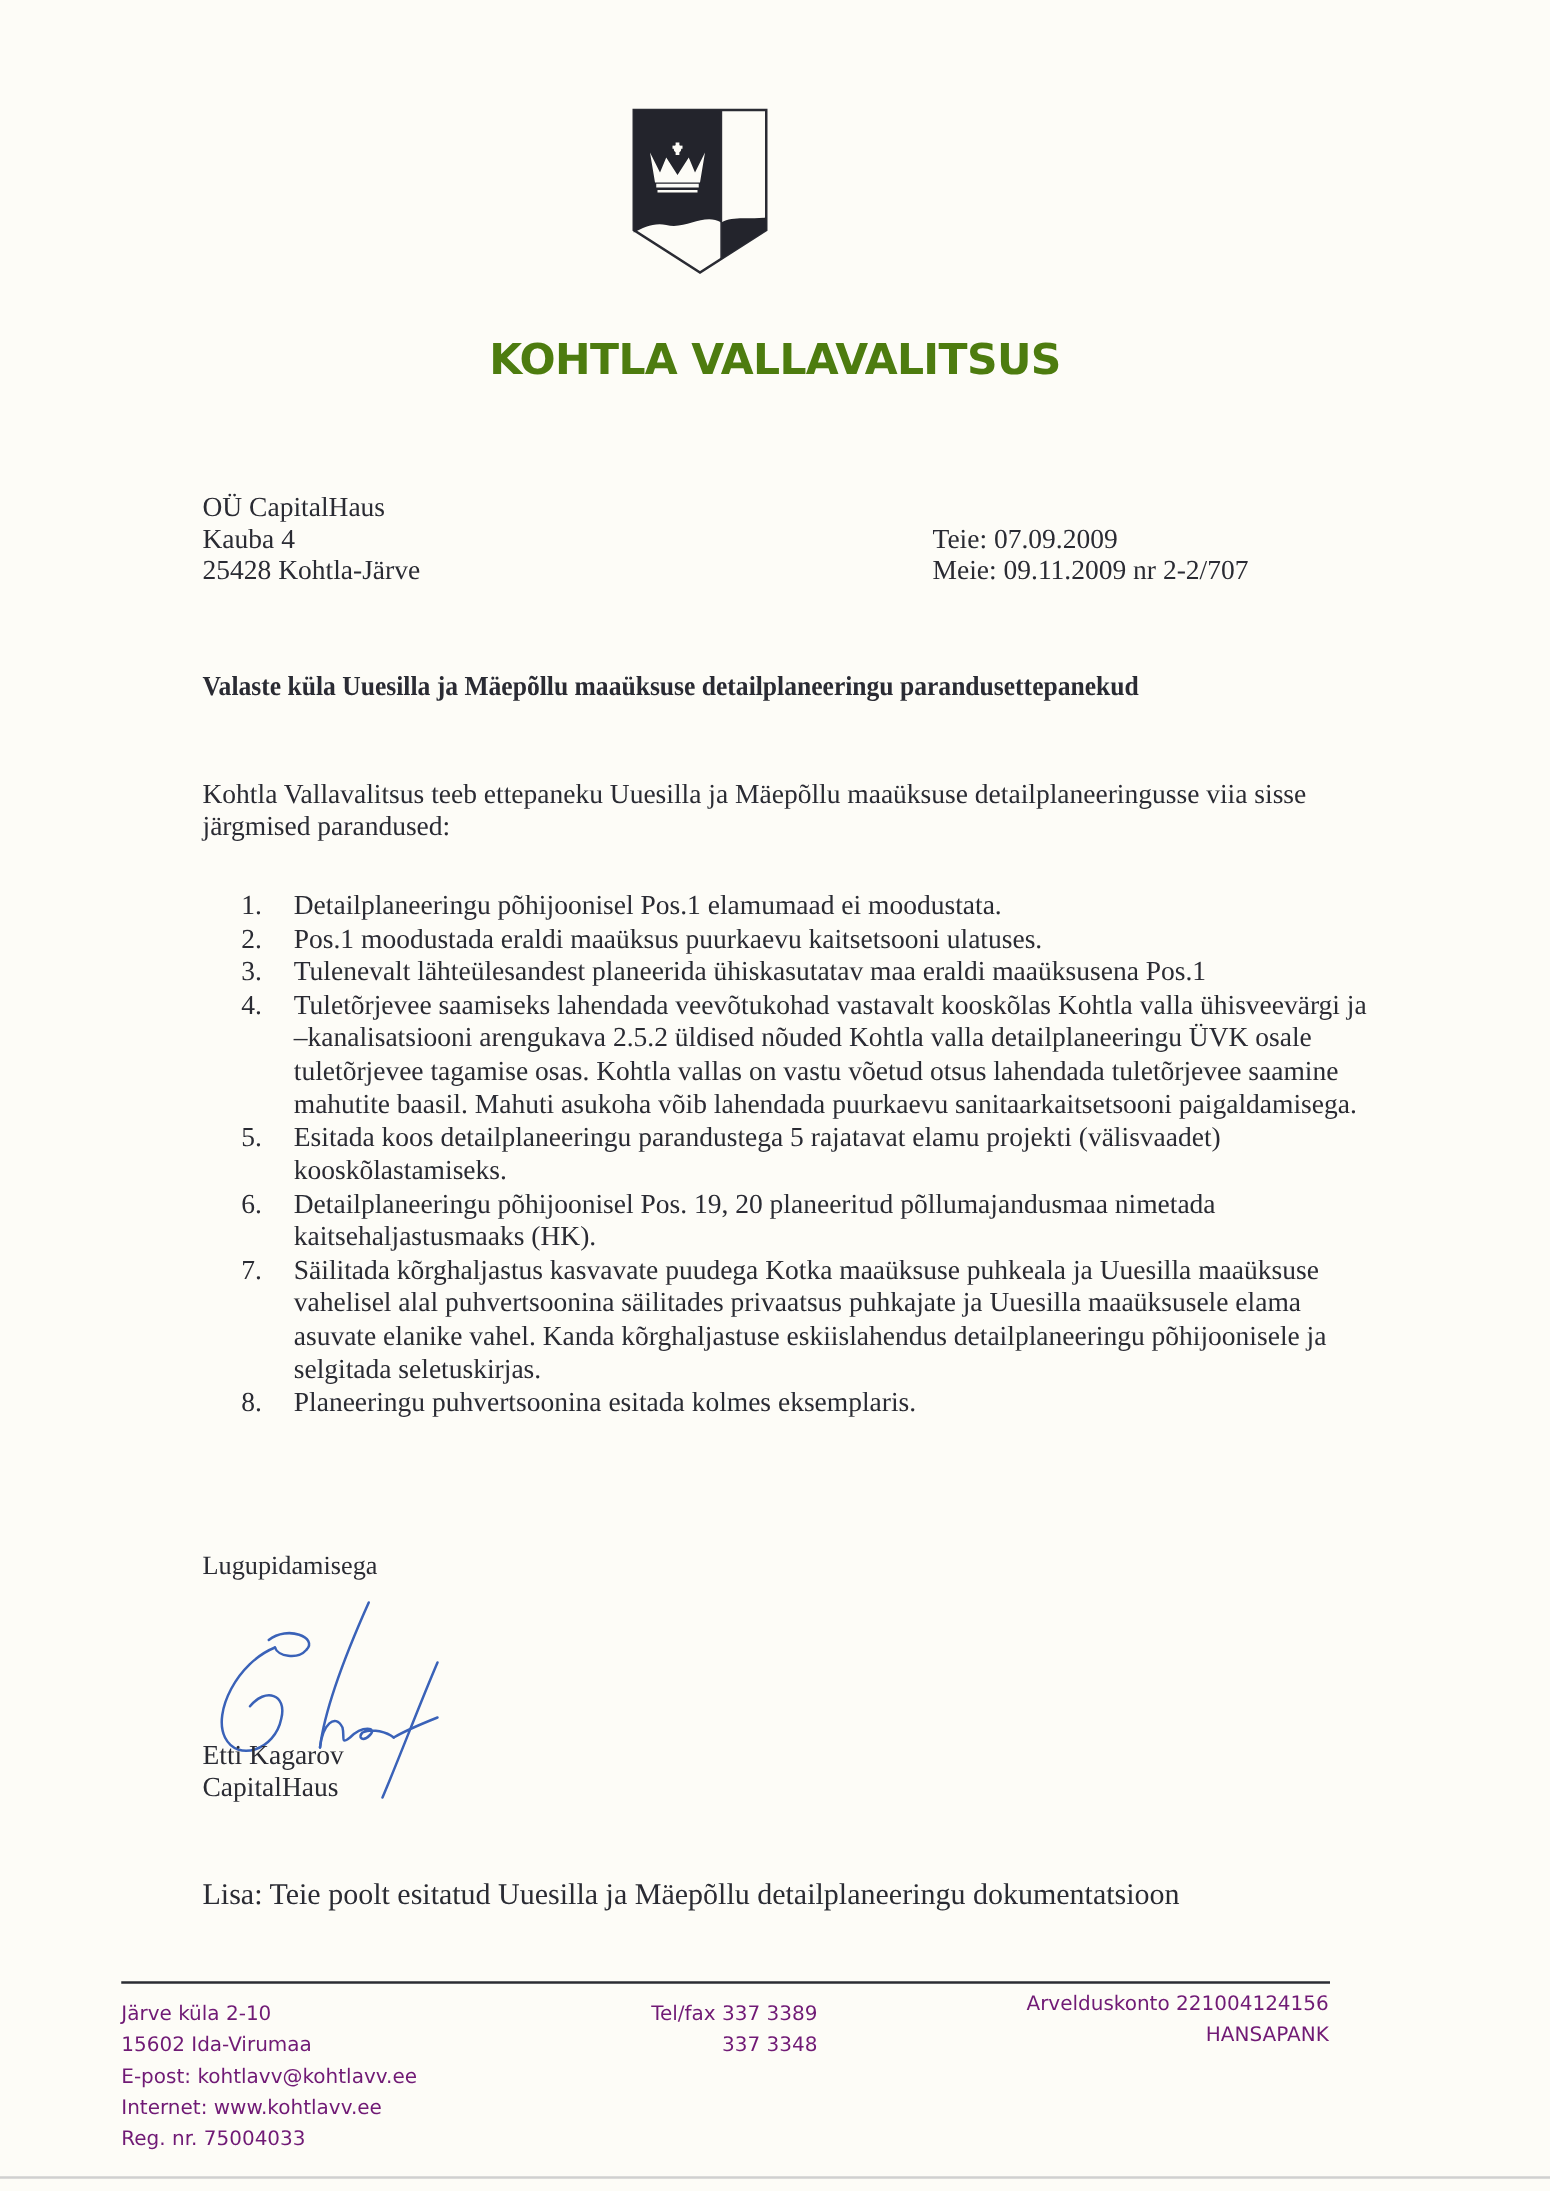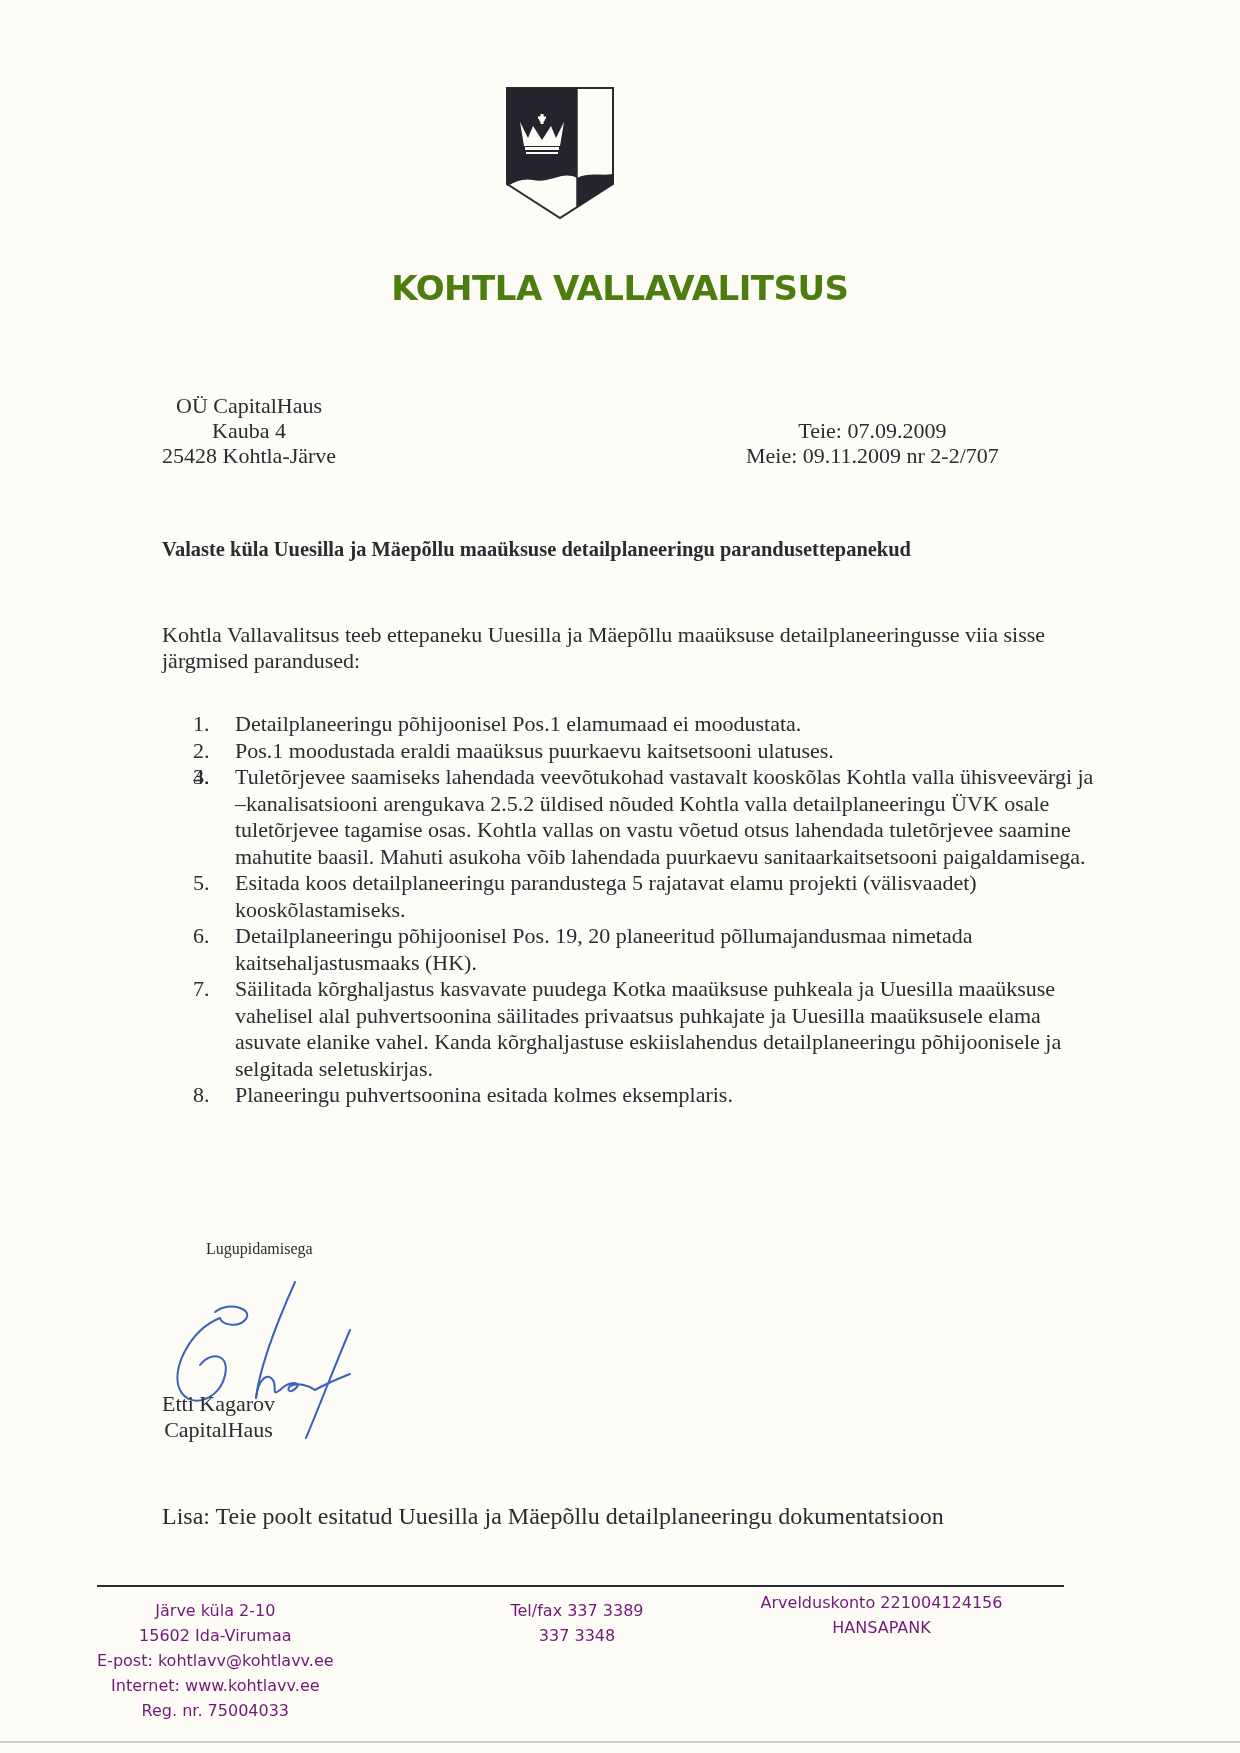--- a/index.html
+++ b/index.html
@@ -26,30 +26,30 @@
   .subject {
     position: absolute; left: 162px; top: 536px; font-size: 22px; font-weight: bold;
     transform: scaleX(0.93); transform-origin: left top; white-space: nowrap;
   }
   .intro {
     position: absolute; left: 162px; top: 622px; width: 930px; font-size: 22px; line-height: 26px;
   }
   .items { position: absolute; left: 193px; top: 711px; width: 905px; margin: 0; padding: 0; list-style: none; }
   .items li { position: relative; padding-left: 42px; font-size: 22px; line-height: 26.5px; }
   .items .num { position: absolute; left: 0; top: 0; }
-  .closing { position: absolute; left: 162px; top: 1240px; font-size: 16px; margin-left: 44px; }
+  .closing { position: absolute; left: 162px; top: 1240px; font-size: 21px; }
   .signature { position: absolute; left: 160px; top: 1270px; width: 230px; height: 180px; }
   .signer { position: absolute; left: 162px; top: 1391px; font-size: 22px; line-height: 26px; }
   .attachment { position: absolute; left: 162px; top: 1503px; font-size: 24px; }
   .footer-rule { position: absolute; left: 97px; top: 1585px; width: 967px; height: 2px; background: #2b2c33; }
   .footer { font-family: "DejaVu Sans", sans-serif; font-size: 16px; color: #701a75; }
   .footer-left { position: absolute; left: 97px; top: 1598px; line-height: 25px; }
   .footer-mid { position: absolute; left: 500px; top: 1598px; line-height: 25px; text-align: right; width: 154px; }
   .footer-right { position: absolute; left: 700px; top: 1590px; line-height: 25px; text-align: right; width: 363px; }
-  .line { display: block; white-space: nowrap; text-align: center; }
+  .line { display: block; white-space: nowrap; }
 </style>
 </head>
 <body>
 
 <svg class="crest" viewBox="0 0 110 136">
   <path d="M2 2 H108 V98 L55 132 L2 98 Z" fill="#fdfcf7" stroke="#2a2b33" stroke-width="2"></path>
   <path d="M2 2 H72 V92 C58 84 44 98 28 94 C18 92 10 96 2 100 Z" fill="#23242c"></path>
   <path d="M72 92 C82 86 96 90 108 88 V98 L72 121 Z" fill="#23242c"></path>
   <line x1="72" y1="2" x2="72" y2="121" stroke="#2a2b33" stroke-width="1.5"></line>
   <g fill="#fdfcf7">
@@ -75,21 +75,21 @@
   <span class="line">Meie: 09.11.2009 nr 2-2/707</span>
 </div>
 
 <div class="subject">Valaste küla Uuesilla ja Mäepõllu maaüksuse detailplaneeringu parandusettepanekud</div>
 
 <div class="intro">Kohtla Vallavalitsus teeb ettepaneku Uuesilla ja Mäepõllu maaüksuse detailplaneeringusse viia sisse järgmised parandused:</div>
 
 <ol class="items">
   <li><span class="num">1.</span><span>Detailplaneeringu põhijoonisel Pos.1 elamumaad ei moodustata.</span></li>
   <li><span class="num">2.</span><span>Pos.1 moodustada eraldi maaüksus puurkaevu kaitsetsooni ulatuses.</span></li>
-  <li><span class="num">3.</span></li>
+  <li><span class="num">3.</span><span>Tulenevalt lähteülesandest planeerida ühiskasutatav maa eraldi maaüksusena Pos.1</span></li>
   <li><span class="num">4.</span><span>Tuletõrjevee saamiseks lahendada veevõtukohad vastavalt kooskõlas Kohtla valla ühisveevärgi ja –kanalisatsiooni arengukava 2.5.2 üldised nõuded Kohtla valla detailplaneeringu ÜVK osale tuletõrjevee tagamise osas. Kohtla vallas on vastu võetud otsus lahendada tuletõrjevee saamine mahutite baasil. Mahuti asukoha võib lahendada puurkaevu sanitaarkaitsetsooni paigaldamisega.</span></li>
   <li><span class="num">5.</span><span>Esitada koos detailplaneeringu parandustega 5 rajatavat elamu projekti (välisvaadet) kooskõlastamiseks.</span></li>
   <li><span class="num">6.</span><span>Detailplaneeringu põhijoonisel Pos. 19, 20 planeeritud põllumajandusmaa nimetada kaitsehaljastusmaaks (HK).</span></li>
   <li><span class="num">7.</span><span>Säilitada kõrghaljastus kasvavate puudega Kotka maaüksuse puhkeala ja Uuesilla maaüksuse vahelisel alal puhvertsoonina säilitades privaatsus puhkajate ja Uuesilla maaüksusele elama asuvate elanike vahel. Kanda kõrghaljastuse eskiislahendus detailplaneeringu põhijoonisele ja selgitada seletuskirjas.</span></li>
   <li><span class="num">8.</span><span>Planeeringu puhvertsoonina esitada kolmes eksemplaris.</span></li>
 </ol>
 
 <div class="closing">Lugupidamisega</div>
 
 <svg class="signature" viewBox="0 0 230 180">

